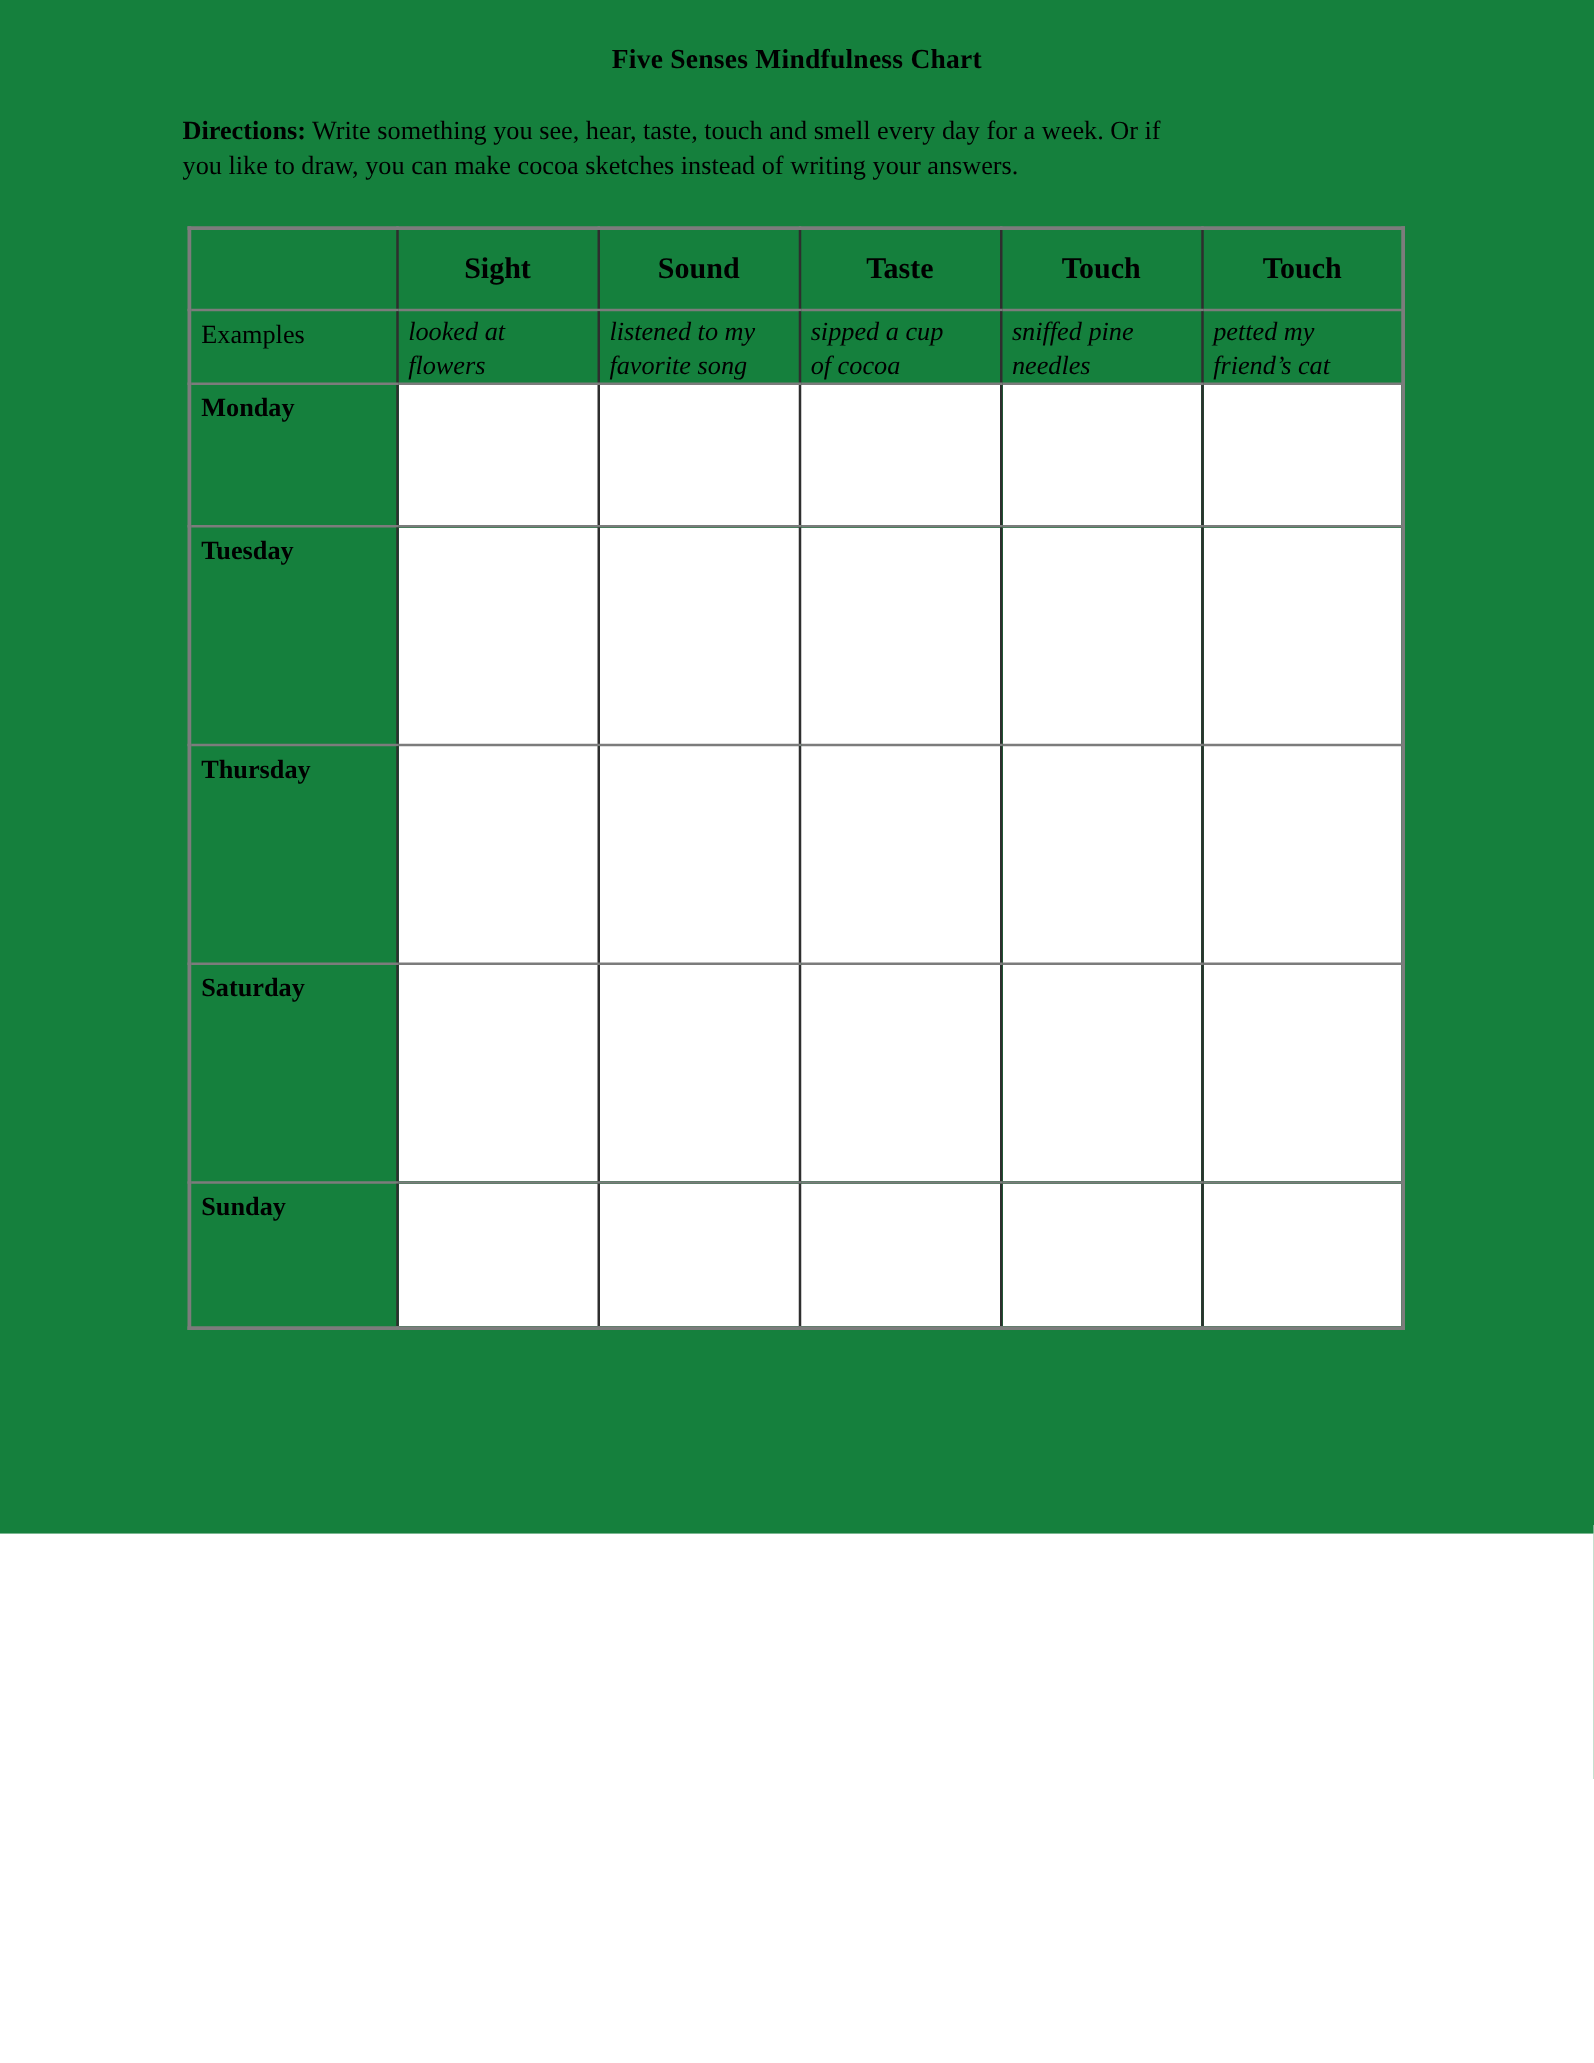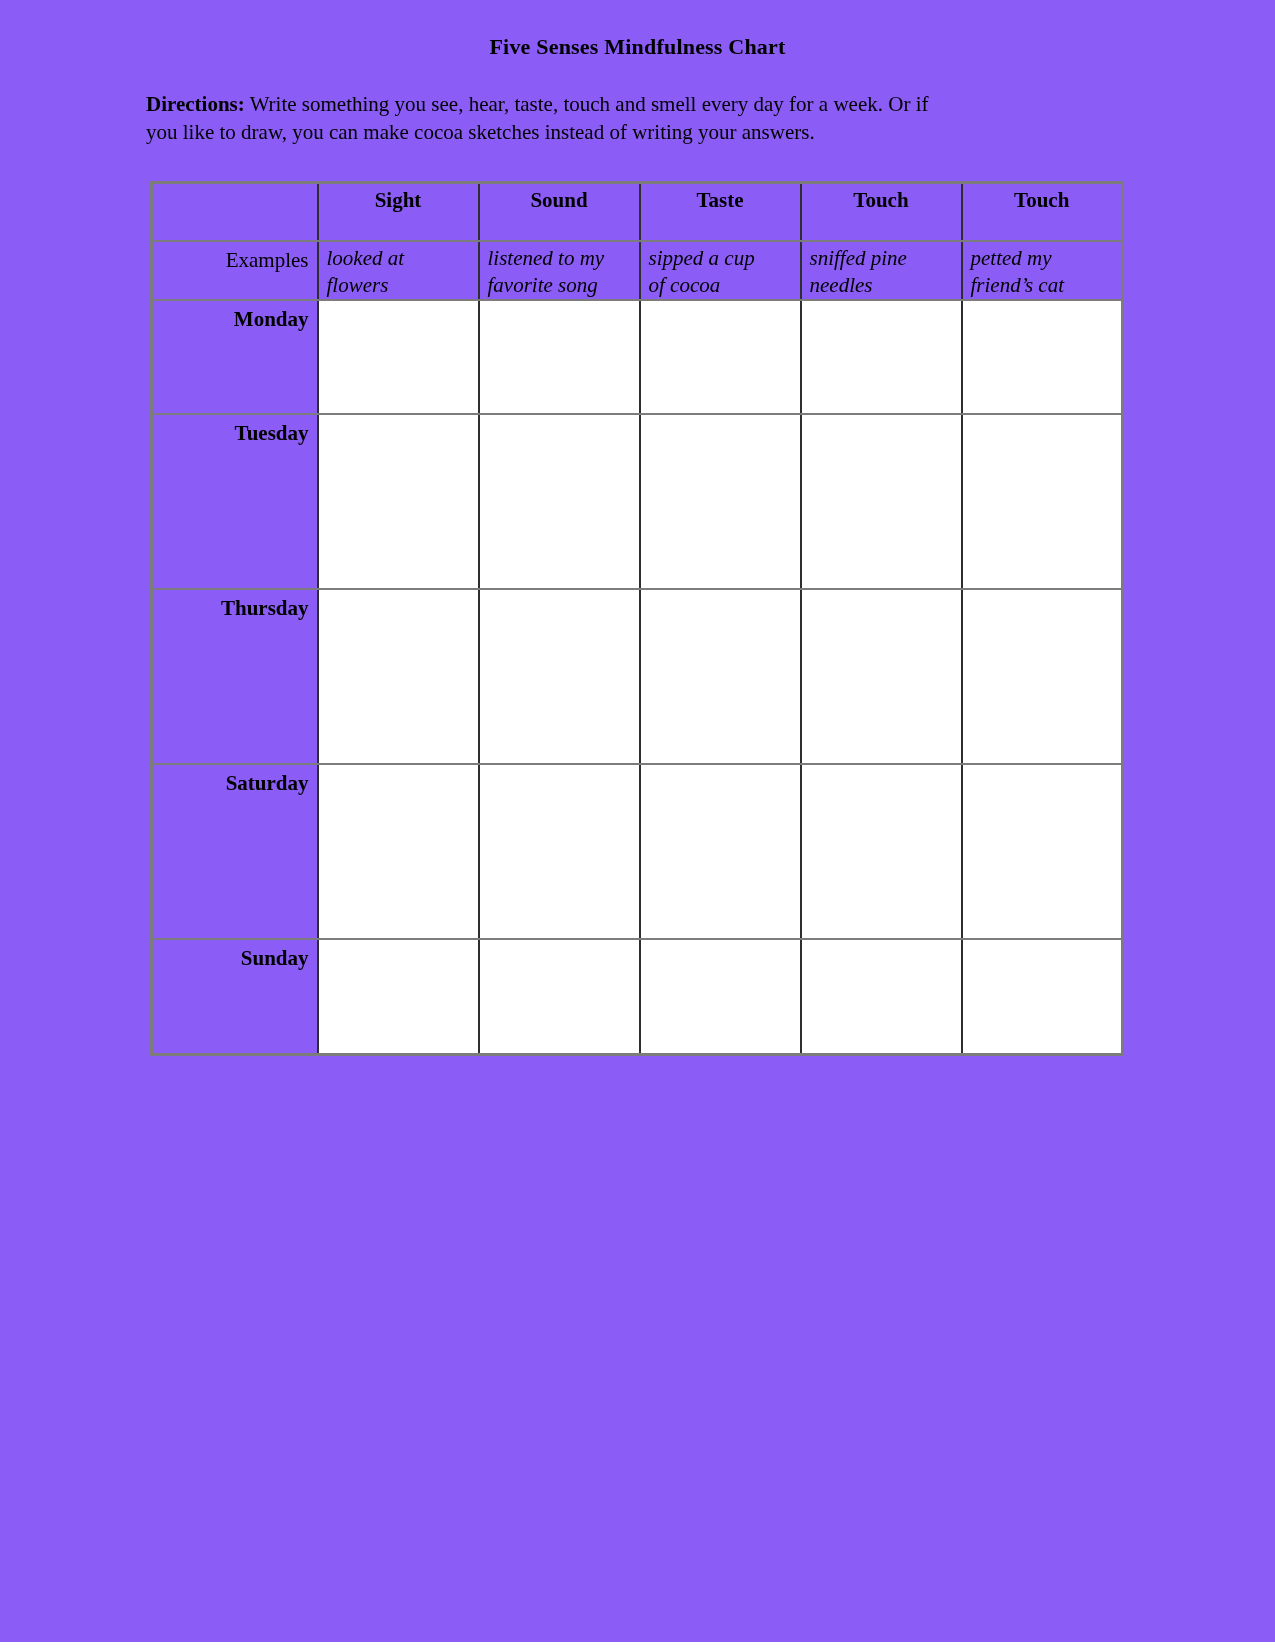--- a/index.html
+++ b/index.html
@@ -1,20 +1,20 @@
 <!DOCTYPE html>
 <html><head>
 <meta charset="utf-8">
 <style>
   html, body { margin: 0; padding: 0; background: #ffffff; }
   .page {
     position: relative;
     width: 1275px;
-    height: 1642px;
-    background: #8b5cf6;
+    height: 1227px;
+    background: #15803d;
     font-family: "Liberation Serif", "DejaVu Serif", serif;
     color: #000000;
     overflow: hidden;
   }
   .doc-title {
     position: absolute;
     top: 34px;
     left: 0;
     width: 1275px;
     text-align: center;
@@ -47,26 +47,26 @@
     border-top: 2px solid #7c7c7c;
     border-bottom: 2px solid #7c7c7c;
     border-left: 2px solid #2e2e2e;
     border-right: 2px solid #2e2e2e;
     vertical-align: top;
     overflow: hidden;
   }
   th.sense-header {
     font-weight: bold;
     text-align: center;
-    padding: 4px 4px;
-    font-size: 21px;
+    padding: 18px 4px;
+    font-size: 24px;
     margin-top: 36px;
   }
   td.row-label {
-    text-align: right;
+    text-align: left;
     padding: 6px 8px 2px 8px;
   }
   td.row-label.plain { font-weight: normal; }
   td.row-label.day { font-weight: bold; }
   td.example-cell {
     font-style: italic;
     padding: 3px 4px 0 8px;
     line-height: 27px;
   }
   td.entry-cell { background: #ffffff; }

